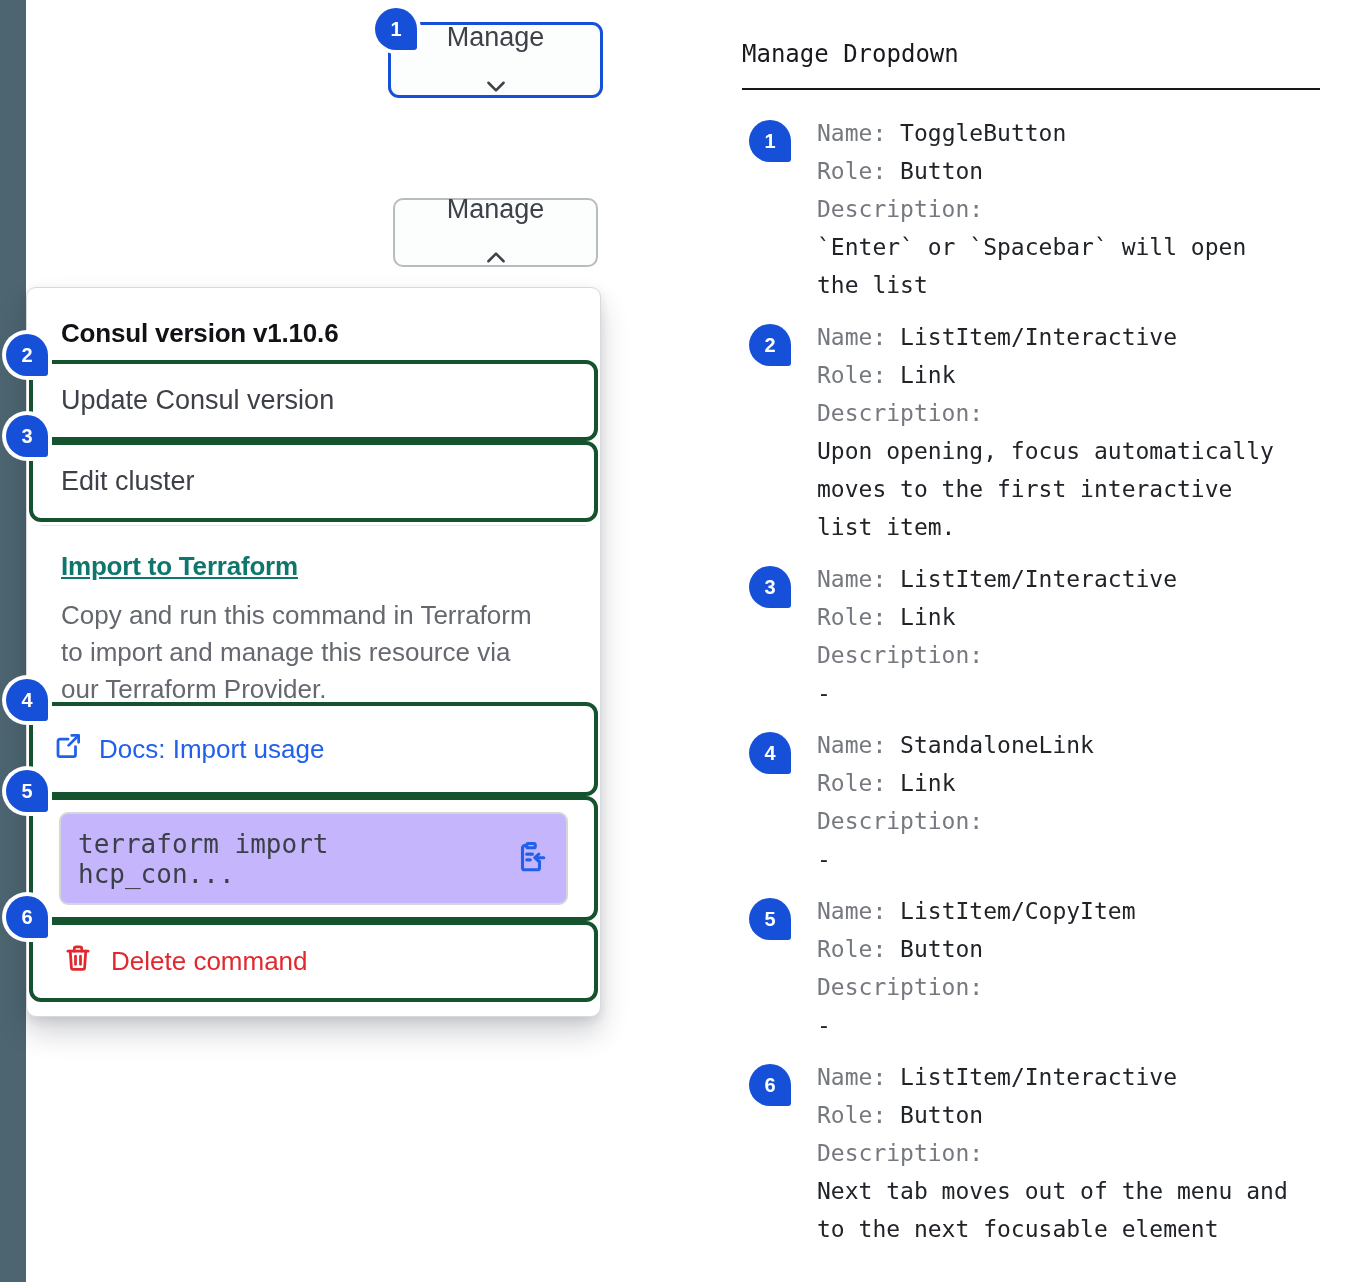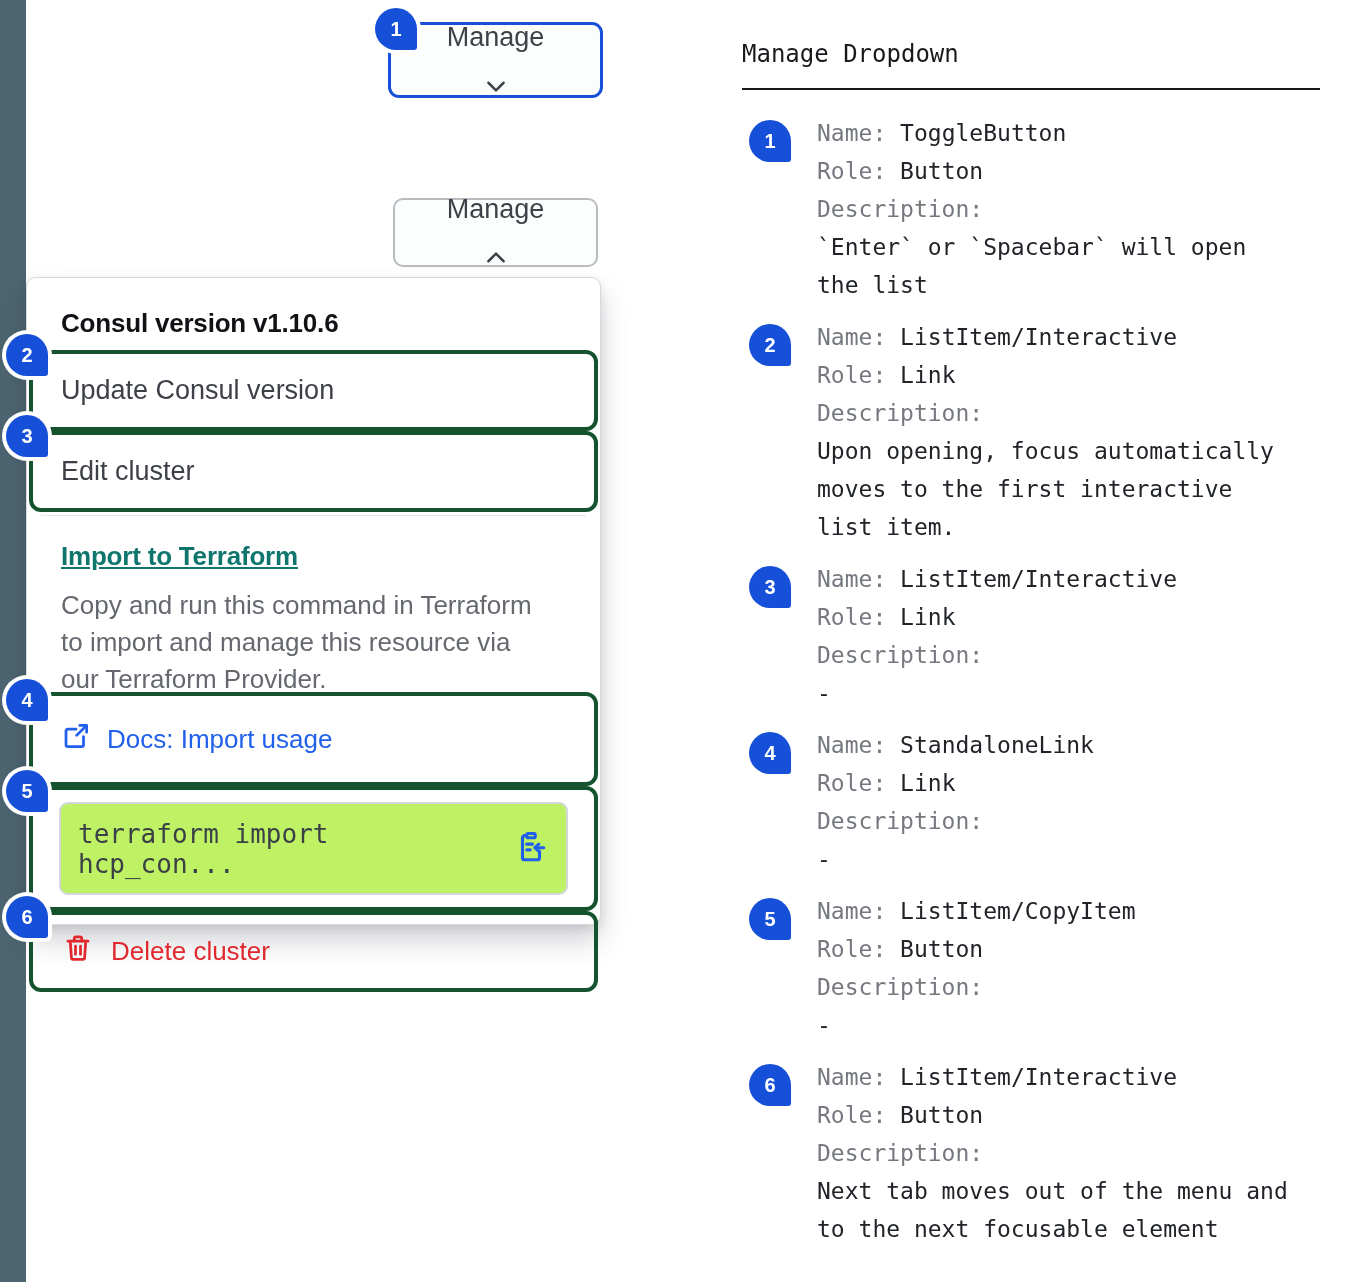--- a/index.html
+++ b/index.html
@@ -32,42 +32,42 @@
     position:absolute; display:flex; align-items:center; justify-content:center; gap:20px;
     background:#fcfdfd; cursor:pointer;
     font:400 27px "Liberation Sans", sans-serif; color:#3e4147;flex-direction:column;
   }
   .manage-btn.focused { left:388px; top:22px; width:215px; height:76px; border:3.5px solid #1650d8; border-radius:11px; }
   .manage-btn.open    { left:393px; top:198px; width:205px; height:69px; border:2px solid #b8bcc1; border-radius:10px; }
   .manage-btn svg { display:block; }
 
   
   .dropdown {
-    position:absolute; left:26px; top:277px; width:575px; height:648px;
+    position:absolute; left:26px; top:287px; width:575px; height:730px;
     background:#ffffff; border:1px solid #d7dadd; border-radius:10px;
     box-shadow:0 16px 28px rgba(28,34,48,0.20), 0 4px 10px rgba(28,34,48,0.10);
     z-index:5;
   }
   .version-label { position:absolute; left:34px; top:30px; font:700 26px "Liberation Sans", sans-serif; letter-spacing:-0.2px; color:#101216; }
   .menu-item-text { font:400 27px "Liberation Sans", sans-serif; color:#3d4147; padding-left:28px; }
   .o2 { top:72px;  height:81px; }
   .o3 { top:153px; height:81px; }
   .o4 { top:414px; height:94px; }
   .o5 { top:508px; height:125px; align-items:stretch; }
   .o6 { top:633px; height:81px; }
   .menu-divider { position:absolute; left:14px; right:14px; top:237px; height:1px; background:#e3e5e8; }
   .import-heading { position:absolute; left:34px; top:263px; font:700 26px "Liberation Sans", sans-serif; letter-spacing:-0.2px; color:#0f766e;text-decoration:underline; }
   .import-desc {
     position:absolute; left:34px; top:309px; width:510px;
     font:400 26px "Liberation Sans", sans-serif; color:#65696f; line-height:37px;
     white-space:pre-line;
   }
-  .docs-link { display:flex; align-items:center; gap:16px; padding-left:28px; color:#2160eb; font:500 26px "Liberation Sans", sans-serif; text-decoration:none; cursor:pointer; }
+  .docs-link { display:flex; align-items:center; gap:16px; padding-left:20px; color:#2160eb; font:500 26px "Liberation Sans", sans-serif; text-decoration:none; cursor:pointer; }
   .codebox {
-    flex:1; margin:12px 26px; border:2px solid #d4d7da; border-radius:9px; background:#bef264;
+    flex:1; margin:12px 26px; border:2px solid #d4d7da; border-radius:9px; background:#c4b5fd;
     display:flex; align-items:center; justify-content:flex-end; padding:0 18px 0 17px;gap:36px;
   }
   .code-text { font:400 26px "DejaVu Sans Mono", monospace; color:#3b3f46; }
   .copy-btn { background:none; border:none; cursor:pointer; display:flex; }
   .delete-item { display:flex; align-items:center; gap:18px; padding-left:30px; color:#e0282e; font:500 26px "Liberation Sans", sans-serif; cursor:pointer; }
 
   
   .legend { position:absolute; left:742px; top:40px; width:578px; font-family:"DejaVu Sans Mono", monospace; }
   .legend-title { font:400 24px "DejaVu Sans Mono", monospace; color:#17191c; }
   .legend-rule { border:none; border-top:2.5px solid #17191c; margin:20px 0 24px 0; }
@@ -158,21 +158,21 @@
       <div class="delete-item">
         <span>
           <svg width="30" height="30" viewBox="0 0 24 24" fill="none" stroke="#e0282e" stroke-width="2.2" stroke-linecap="round" stroke-linejoin="round">
               <path d="M4 6.5h16"></path>
               <path d="M9 6.5v-2A1.5 1.5 0 0 1 10.5 3h3A1.5 1.5 0 0 1 15 4.5v2"></path>
               <path d="M5.8 6.5l.9 13A1.5 1.5 0 0 0 8.2 21h7.6a1.5 1.5 0 0 0 1.5-1.5l.9-13"></path>
               <path d="M10 10.5V17"></path>
               <path d="M14 10.5V17"></path>
             </svg>
         </span>
-        <span>Delete cluster</span>
+        <span>Delete command</span>
       </div>
     </div>
   </div>
 
   <div class="badge abs" style="left:6px; top:334px;">2</div>
   <div class="badge abs" style="left:6px; top:415px;">3</div>
   <div class="badge abs" style="left:6px; top:679px;">4</div>
   <div class="badge abs" style="left:6px; top:770px;">5</div>
   <div class="badge abs" style="left:6px; top:896px;">6</div>
 

